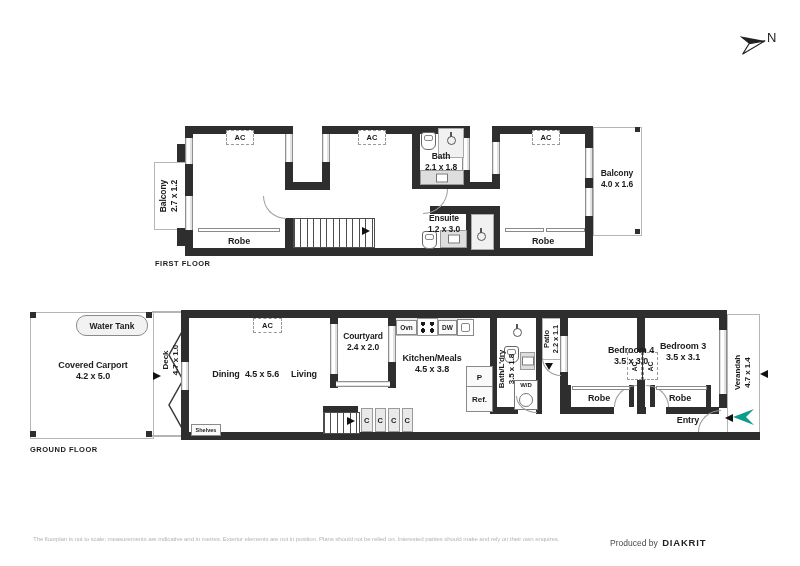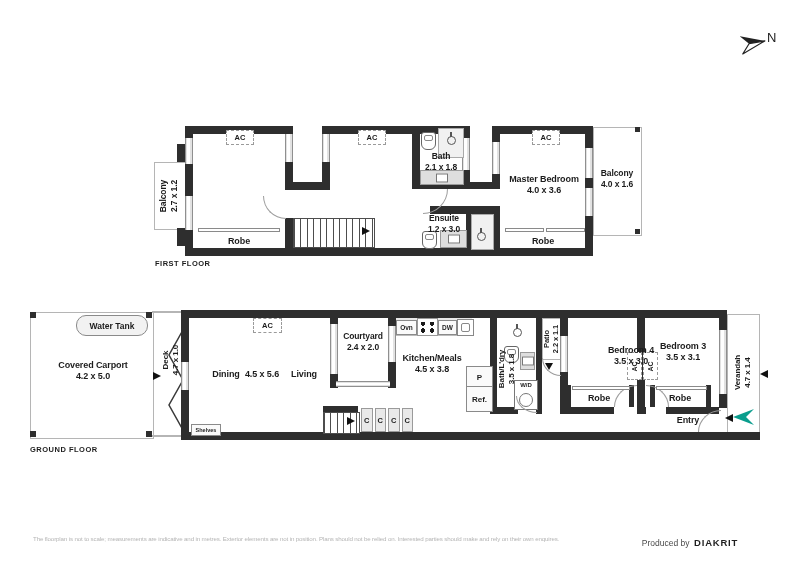--- a/index.html
+++ b/index.html
@@ -54,21 +54,21 @@
                      radial-gradient(2.2px 2.2px at 74% 72%,#1a1a1a 98%,transparent);}
   .wdbox{position:absolute;border:1px solid #777;background:#fff;text-align:center;font-size:6px;font-weight:bold;line-height:1.4;}
   .wdbox::after{content:"";position:absolute;left:50%;top:12px;width:12px;height:12px;transform:translateX(-50%);
                 border:1px solid #777;border-radius:50%;}
   .rot-ac{display:block;transform:rotate(-90deg);font-size:7px;font-weight:bold;}
   .ccells{position:absolute;display:flex;gap:2px;}
   .ccells .cell{flex:1;border:1px solid #9a9a9a;background:#e9e9e9;display:flex;align-items:center;justify-content:center;
                 font-size:7.5px;font-weight:bold;}
   .title{position:absolute;font-size:13px;font-weight:bold;color:#1f1f1f;}
   .disc{position:absolute;font-size:6.2px;letter-spacing:-.15px;color:#b5b5b5;white-space:nowrap;}
-  .produced{position:absolute;text-align:center;white-space:nowrap;}
+  .produced{position:absolute;text-align:left;white-space:nowrap;}
   .produced .pby{font-size:8.5px;color:#4a4a4a;}
   .produced .brand{font-size:9.5px;font-weight:bold;letter-spacing:.8px;color:#1f1f1f;}
   .nlabel{position:absolute;font-size:13px;color:#1c1c1c;}
 </style>
 </head>
 <body>
 
 <div class="stage">
 
   <svg class="abs" style="left:740px;top:31px" width="26" height="24" viewBox="0 0 26 24">
@@ -138,24 +138,20 @@
   <div class="slide" style="left:546px;top:228px;width:37px"></div>
   <div class="lbl" style="left:512px;top:236px;width:62px">Robe</div>
 
   <div class="lbl s85" style="left:413px;top:151px;width:56px">
     <span>Bath</span>
     <span>2.1 x 1.8</span>
   </div>
   <div class="lbl s85" style="left:414px;top:213px;width:60px">
     <span>Ensuite</span>
     <span>1.2 x 3.0</span>
-  </div>
-  <div class="lbl" style="left:500px;top:174px;width:88px">
-    <span>Master Bedroom</span>
-    <span>4.0 x 3.6</span>
   </div>
   <div class="lbl s85 rot" style="left:135px;top:186px;width:66px;height:20px">
     <span>Balcony</span>
     <span>2.7 x 1.2</span>
   </div>
   <div class="lbl s85" style="left:597px;top:168px;width:40px">
     <span>Balcony</span>
     <span>4.0 x 1.6</span>
   </div>
   <div class="floorlbl" style="left:155px;top:259px">FIRST FLOOR</div>

